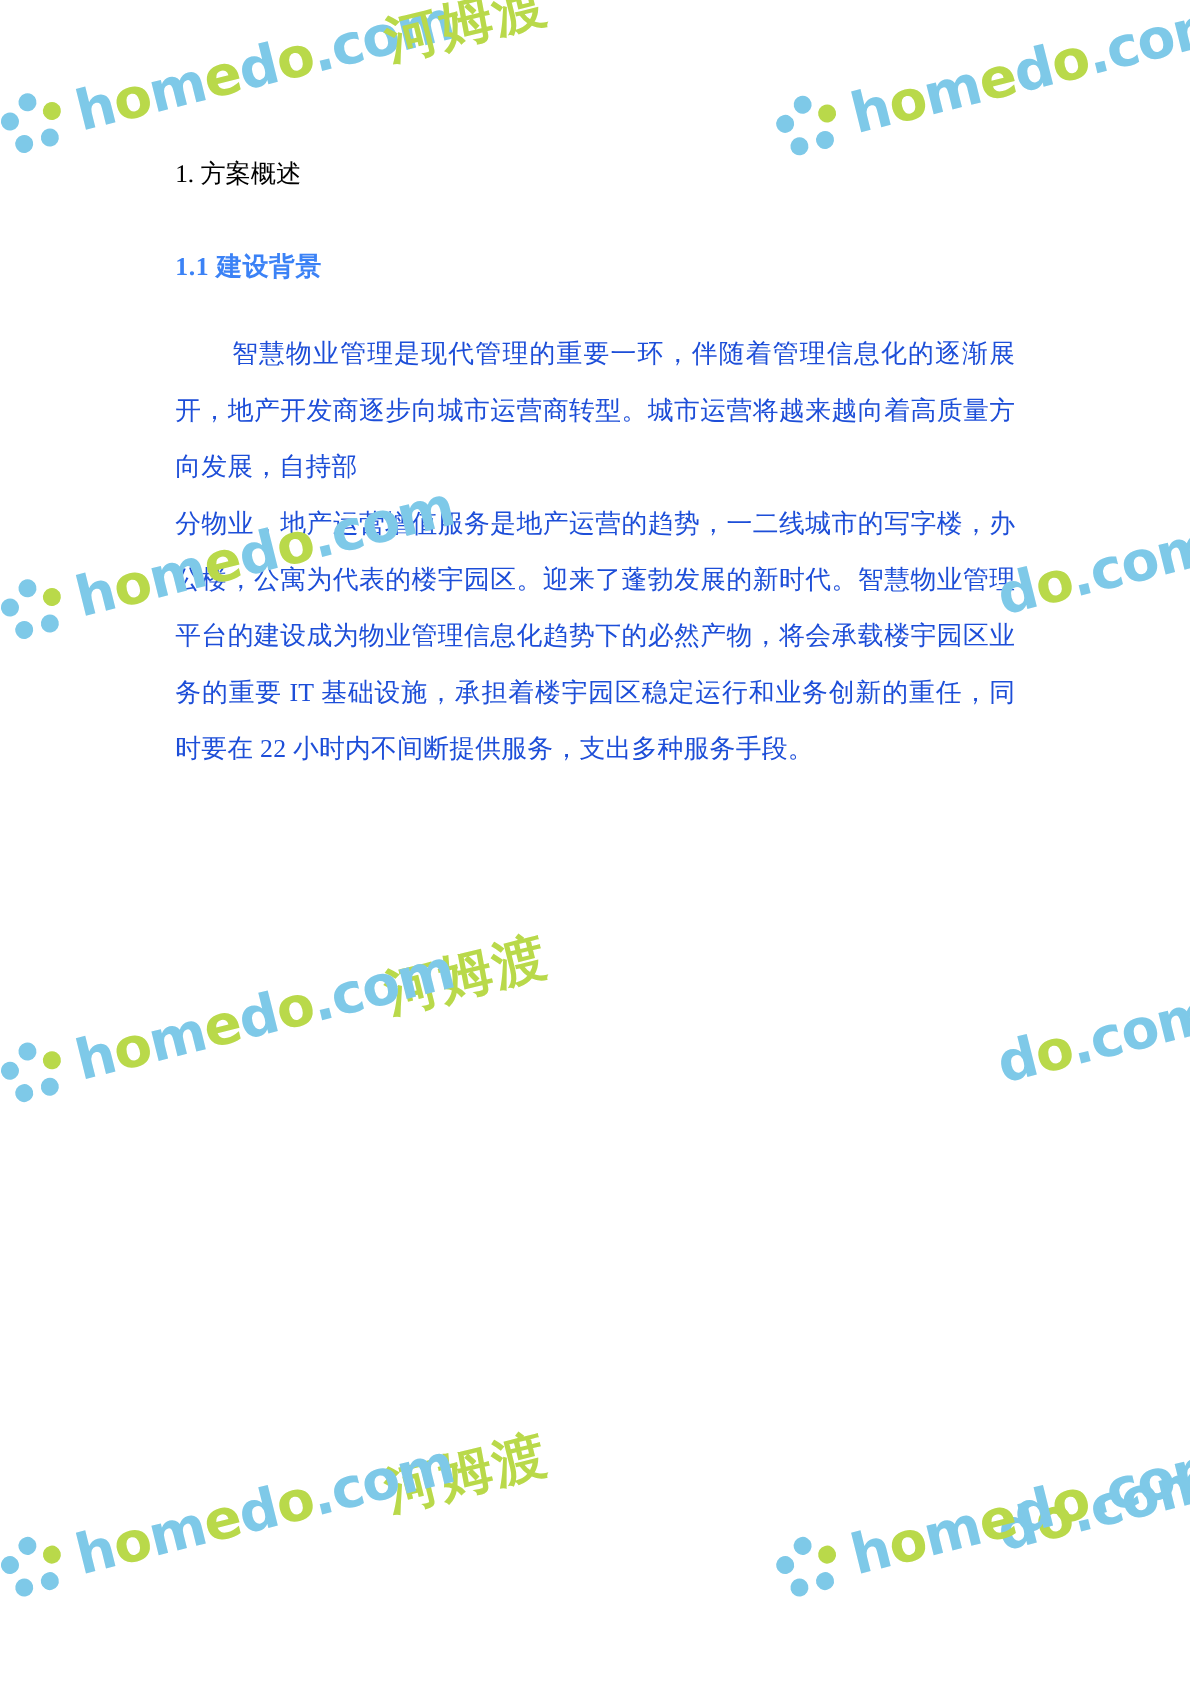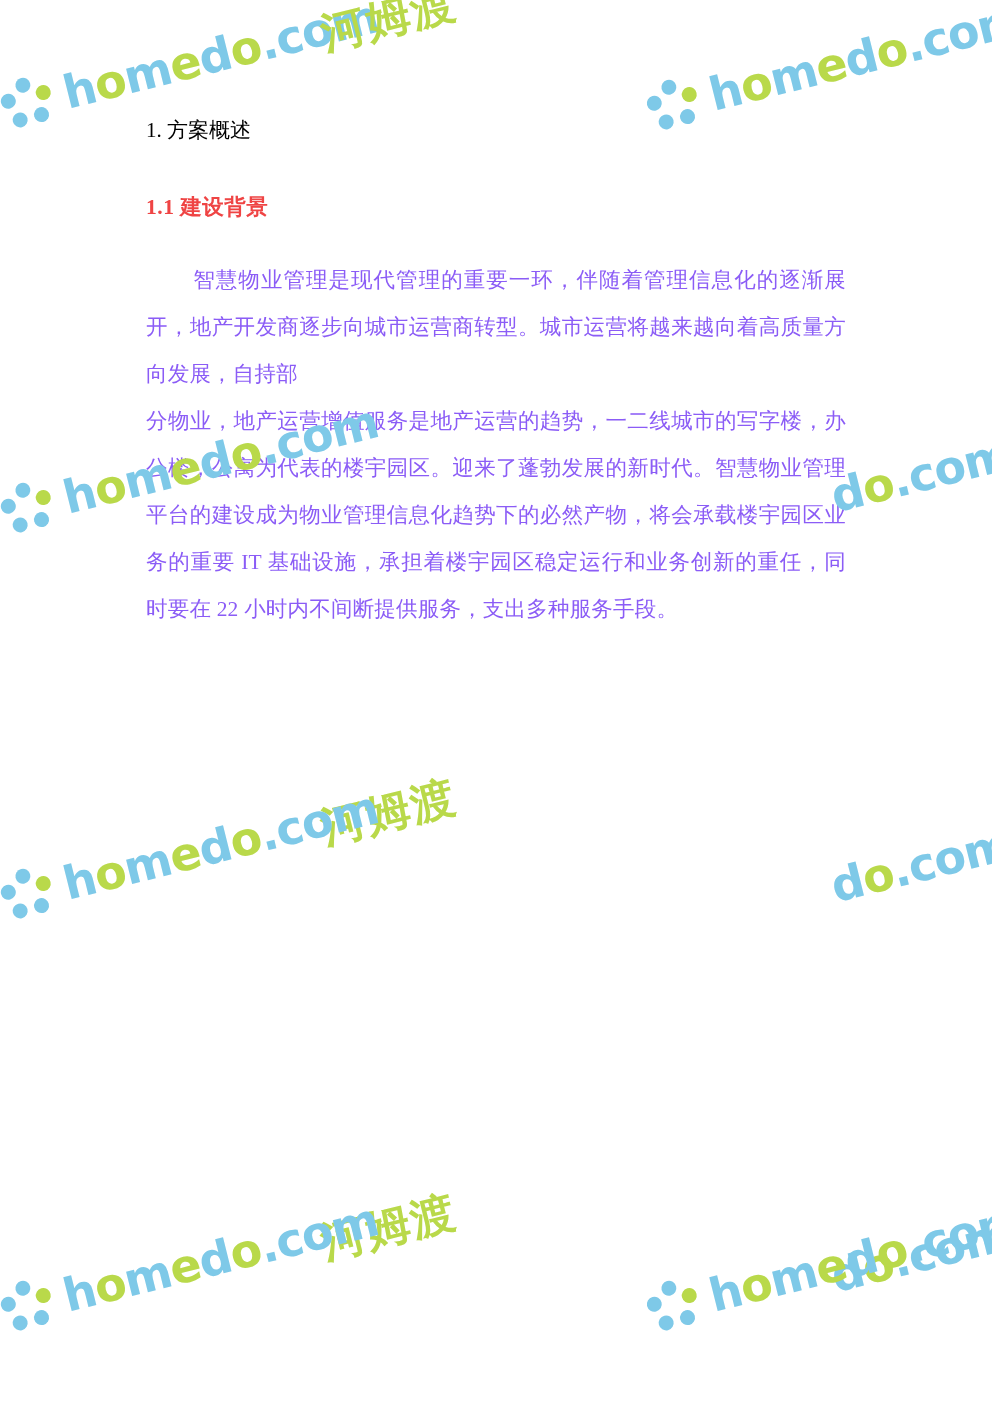--- a/index.html
+++ b/index.html
@@ -18,39 +18,39 @@
   .page {
     position: absolute;
     inset: 0;
     width: 992px;
     height: 1403px;
   }
 
   .doc-body {
     position: absolute;
     left: 146px;
-    top: 110px;
+    top: 125px;
     width: 700px;
     z-index: 5;
   }
 
   .para {
     font-size: 21.5px;
     line-height: 47px;
-    color: #8b5cf6;
+    color: #1d4ed8;
     margin: 0;
     text-align: justify;
     letter-spacing: 0.2px;
   }
 
   .heading {
     font-size: 21.5px;
     line-height: 47px;
     font-weight: bold;
-    color: #ef4444;
+    color: #3b82f6;
     margin: 0;
     letter-spacing: 0.5px;
   }
 
   .title-line {
     font-size: 21px;
     line-height: 40px;
     color: #000000;
     margin: 0;
   }

